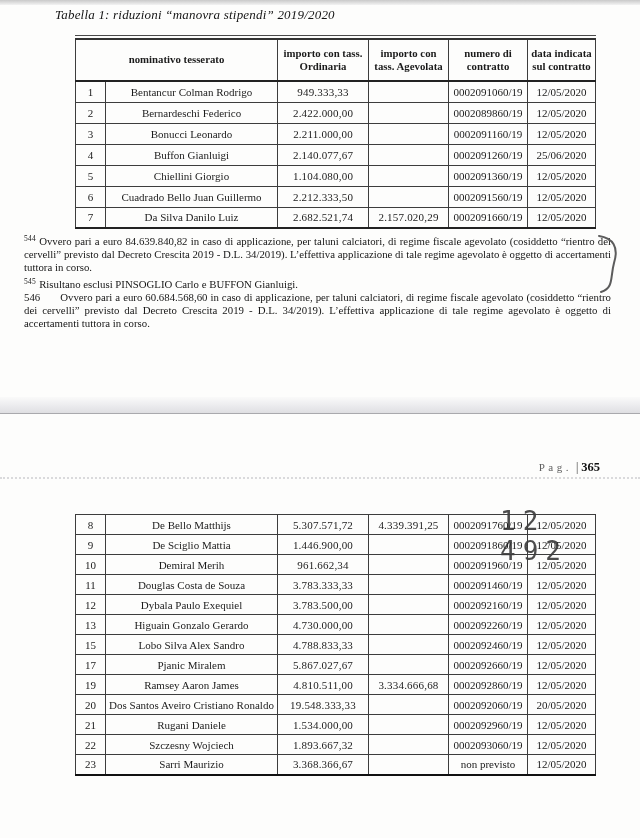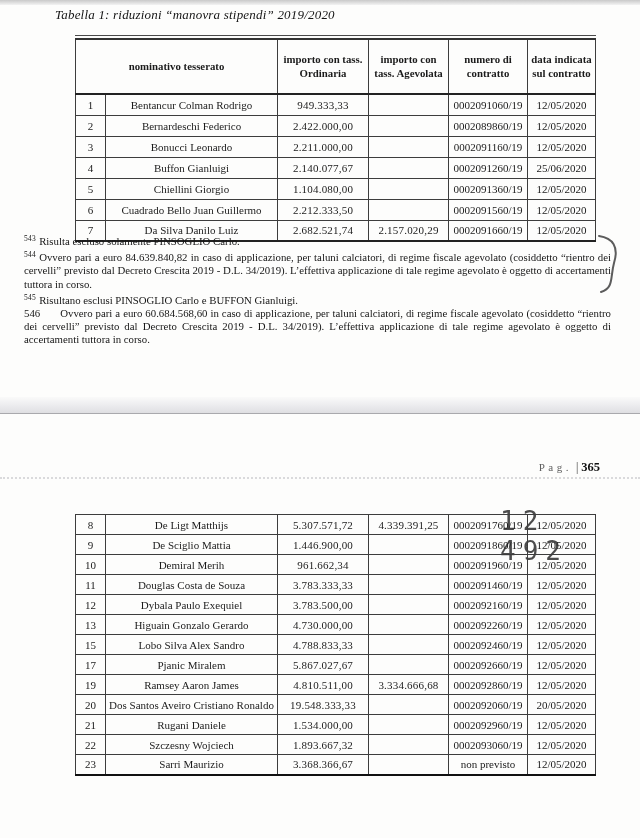--- a/index.html
+++ b/index.html
@@ -15,21 +15,21 @@
   .hairline{position:absolute;top:35px;left:75px;width:521px;height:1px;background:#4a4a4a;}
 
   table.sal{position:absolute;left:75px;border-collapse:collapse;table-layout:fixed;
     width:520px;background:transparent;}
   #t1{top:38px;}
   #t2{top:514px;}
   table.sal td, table.sal th{border:1px solid #3d3d3d;padding:0;color:#1b1b1b;
     text-align:center;vertical-align:middle;font-size:11px;overflow:hidden;}
   #t1 tbody tr{height:21px;}
   #t2 tbody tr{height:20px;}
-  #t1 thead tr{height:55px;}
+  #t1 thead tr{height:42px;}
   table.sal th{font-weight:bold;font-size:10.8px;line-height:1.25;padding:0 3px;
     border-bottom:2px solid #222;}
   td.c-num{border-right:none;font-size:10.8px;}
   td.c-name{border-left:none;border-right:4px solid #060606;text-align:left;
     padding-left:8px;font-size:10.5px;white-space:nowrap;}
   th.h-name{border-right:4px solid #060606;}
   #t1{border-top:2px solid #333;}
   #t1 tbody tr:last-child td{border-bottom:2px solid #222;}
   #t2{border-top:1.5px solid #333;}
   #t2 tbody tr:last-child td{border-bottom:2.5px solid #111;}
@@ -141,21 +141,20 @@
     <td class="c-name">Da Silva Danilo Luiz</td>
     <td class="c-ord">2.682.521,74</td>
     <td class="c-agev">2.157.020,29</td>
     <td class="c-contr">0002091660/19</td>
     <td class="c-date">12/05/2020</td>
   </tr>
       </tbody>
   </table>
 
   <div class="footnotes">
-    <p><span class="fn-sup">543</span><span>Risulta escluso solamente PINSOGLIO Carlo.</span></p>
     <p><span class="fn-sup">544</span><span>Ovvero pari a euro 84.639.840,82 in caso di applicazione, per taluni calciatori, di regime fiscale agevolato (cosiddetto “rientro dei cervelli” previsto dal Decreto Crescita 2019 - D.L. 34/2019). L’effettiva applicazione di tale regime agevolato è oggetto di accertamenti tuttora in corso.</span></p>
     <p><span class="fn-sup">545</span><span>Risultano esclusi PINSOGLIO Carlo e BUFFON Gianluigi.</span></p>
     <p><span class="fn-inline">546</span><span>Ovvero pari a euro 60.684.568,60 in caso di applicazione, per taluni calciatori, di regime fiscale agevolato (cosiddetto “rientro dei cervelli” previsto dal Decreto Crescita 2019 - D.L. 34/2019). L’effettiva applicazione di tale regime agevolato è oggetto di accertamenti tuttora in corso.</span></p>
   </div>
 
   <svg class="bracket" width="28" height="62" viewBox="0 0 28 62">
     <path d="M4 3 C 18 5, 24 14, 19 30 C 15 45, 19 55, 6 59" fill="none" stroke="#5c5c5c" stroke-width="2" stroke-linecap="round"></path>
   </svg>
 
   <div class="band"></div>
@@ -173,21 +172,21 @@
       <col style="width:30px">
         <col style="width:172px">
         <col style="width:91px">
       <col style="width:80px">
         <col style="width:79px">
         <col style="width:68px">
     </colgroup>
     <tbody>
         <tr>
     <td class="c-num">8</td>
-    <td class="c-name">De Ligt Matthijs</td>
+    <td class="c-name">De Bello Matthijs</td>
     <td class="c-ord">5.307.571,72</td>
     <td class="c-agev">4.339.391,25</td>
     <td class="c-contr">0002091760/19</td>
     <td class="c-date">12/05/2020</td>
   </tr>
         <tr>
     <td class="c-num">9</td>
     <td class="c-name">De Sciglio Mattia</td>
     <td class="c-ord">1.446.900,00</td>
     <td class="c-agev"></td>

